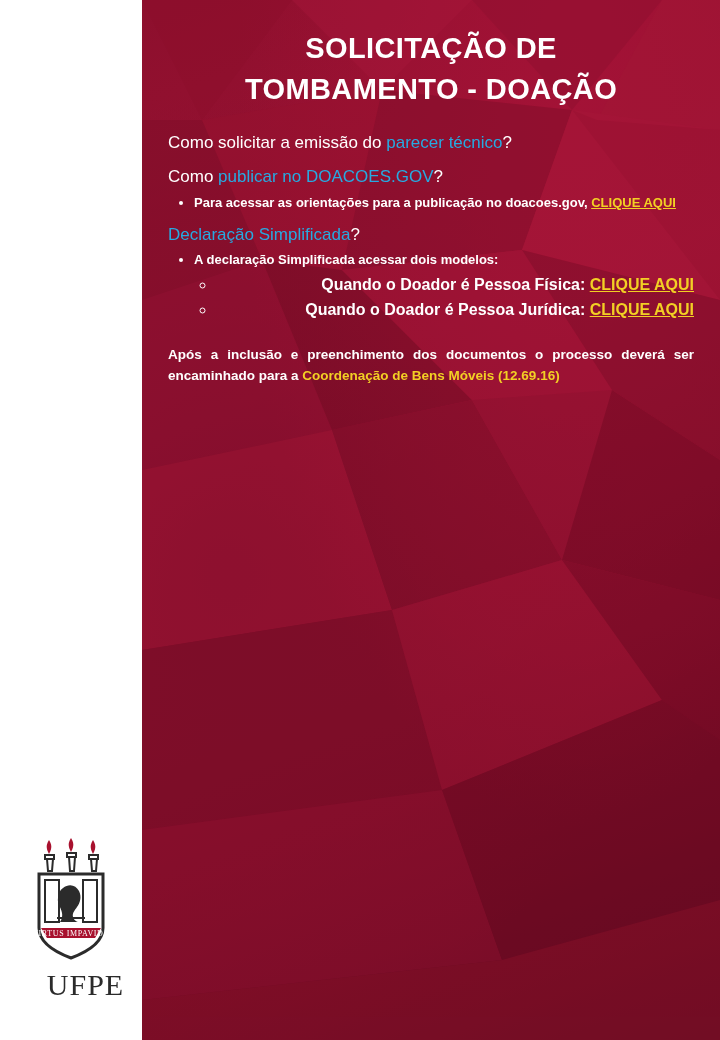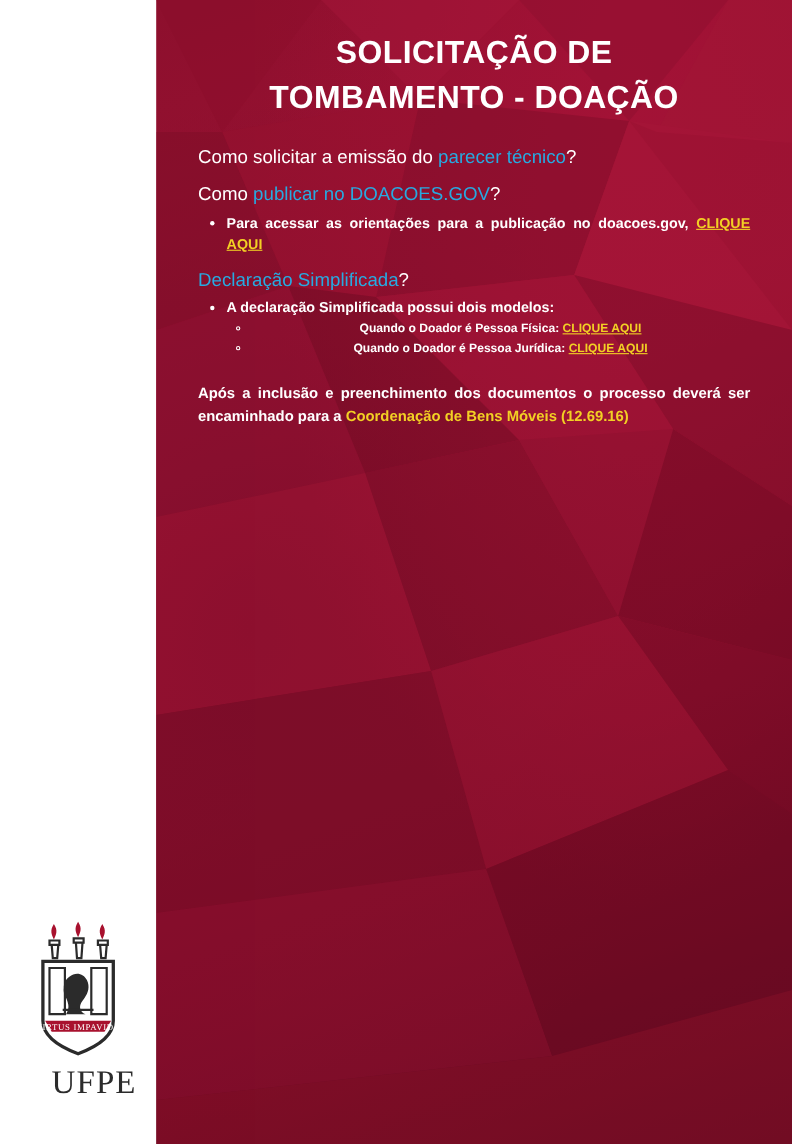--- a/index.html
+++ b/index.html
@@ -69,21 +69,21 @@
   .facets {
     position: absolute;
     inset: 0;
     width: 578px;
     height: 1040px;
     opacity: 0.55;
   }
   .panel-inner {
     position: absolute;
     inset: 0;
-    padding: 0 38px;
+    padding: 0 26px;
     box-sizing: border-box;
   }
 
   .poster-title {
     margin: 0;
     padding-top: 28px;
     text-align: center;
     color: #ffffff;
     font-size: 29px;
     font-weight: bold;
@@ -118,24 +118,24 @@
     line-height: 1.5;
     text-align: justify;
     margin-bottom: 0;
   }
   ul.lvl2 {
     margin: 2px 0 0 0;
     padding-left: 22px;
     list-style: circle;
   }
   ul.lvl2 > li {
-    font-size: 11px;
+    font-size: 16px;
     font-weight: bold;
     line-height: 1.6;
-    text-align: center;
+    text-align: right;
   }
   .link-yellow {
     color: #f2d024;
     text-decoration: underline;
     font-weight: bold;
     cursor: pointer;
   }
   .closing {
     margin-top: 22px;
     font-size: 13.5px;
@@ -234,21 +234,21 @@
             <span>Para acessar as orientações para a publicação no doacoes.gov,</span>
             <span class="link-yellow">CLIQUE AQUI</span>
           </li>
         </ul>
 
         <p class="q-line spaced">
           <span></span><span class="accent-blue">Declaração Simplificada</span><span>?</span>
         </p>
         <ul class="lvl1">
           <li>
-            <span>A declaração Simplificada possui dois modelos:</span>
+            <span>A declaração Simplificada acessar dois modelos:</span>
             <ul class="lvl2">
               <li>
                 <span>Quando o Doador é Pessoa Física:</span>
                 <span class="link-yellow">CLIQUE AQUI</span>
               </li>
               <li>
                 <span>Quando o Doador é Pessoa Jurídica:</span>
                 <span class="link-yellow">CLIQUE AQUI</span>
               </li>
             </ul>

